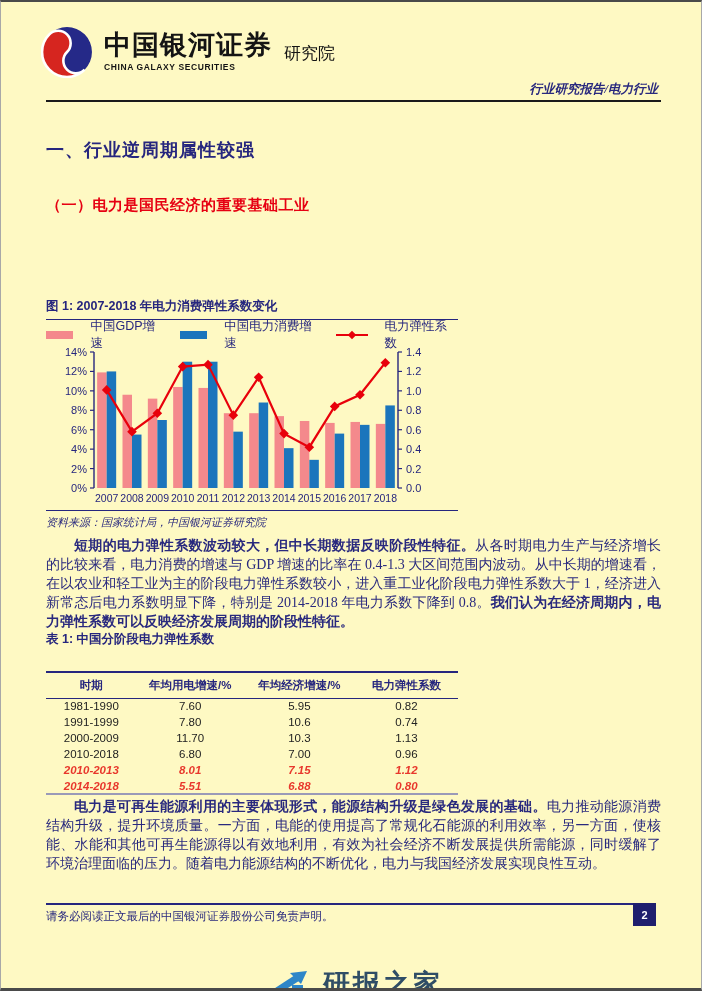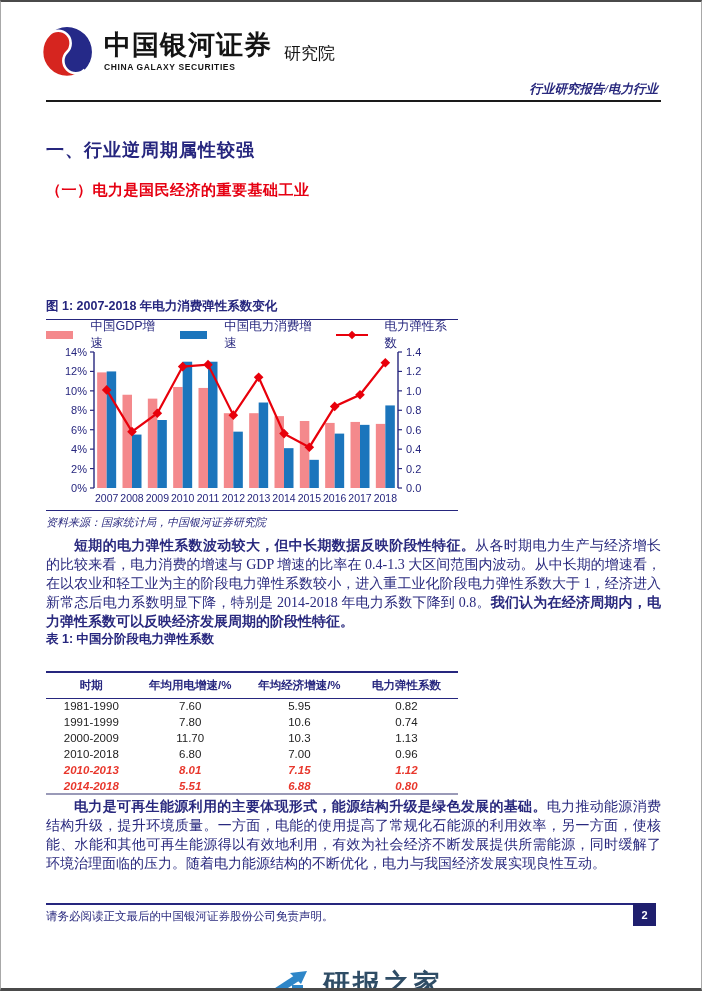--- a/index.html
+++ b/index.html
@@ -1,38 +1,38 @@
 <!DOCTYPE html>
 <html><head>
 <meta charset="utf-8">
 <style>
   * { margin:0; padding:0; box-sizing:border-box; }
   html,body { background:#e8e8e8; }
   .page {
-    position:relative; width:702px; height:991px; background:#ffffff;
+    position:relative; width:702px; height:991px; background:#fef9c3;
     margin:0 auto; overflow:hidden;
     border-left:1px solid #a8a8a8; border-right:1px solid #a8a8a8;
     border-top:2px solid #4a4a4a; border-bottom:3px solid #4a4a4a;
     font-family:"Liberation Serif","DejaVu Serif",serif;
     color:#29297E;
   }
   
   .hdr-logo { position:absolute; left:40px; top:24px; display:flex; align-items:flex-start; }
   .logo-swirl { width:52px; height:52px; }
   .brand-block { margin-left:11px; font-family:"Liberation Sans","DejaVu Sans",sans-serif; color:#141414; }
   .brand-cn { font-size:27px; font-weight:bold; letter-spacing:1px; line-height:30px; margin-top:4px; }
   .brand-en { font-size:8.5px; font-weight:bold; letter-spacing:0.6px; margin-top:2px; }
   .institute { font-family:"Liberation Sans","DejaVu Sans",sans-serif; font-size:17px; font-weight:normal;
     color:#141414; margin-left:12px; margin-top:16px; }
   .hdr-right { position:absolute; right:43px; top:79px; font-size:12.5px; font-weight:bold;
     font-style:italic; color:#29297E; }
   .hdr-rule { position:absolute; left:45px; top:98px; width:615px; height:2px; background:#1a1a1a; }
   
   .h1 { position:absolute; left:45px; top:136px; font-size:18px; font-weight:bold; color:#26267E; letter-spacing:1px; }
-  .h2 { position:absolute; left:45px; top:179px; font-size:15px; font-weight:bold; color:#E60012; letter-spacing:0.5px; }
+  .h2 { position:absolute; left:45px; top:194px; font-size:15px; font-weight:bold; color:#E60012; letter-spacing:0.5px; }
   
   .para { position:absolute; left:45px; width:615px; font-size:14px; line-height:19px;
     text-align:justify; text-indent:2em; color:#29297E; }
   .para b { font-weight:bold; }
   #p1 { top:213px; }
   #p2 { top:534px; }
   #p3 { top:795px; }
   
   .block { position:absolute; left:45px; width:412px; }
   #figure-block { top:296px; }

